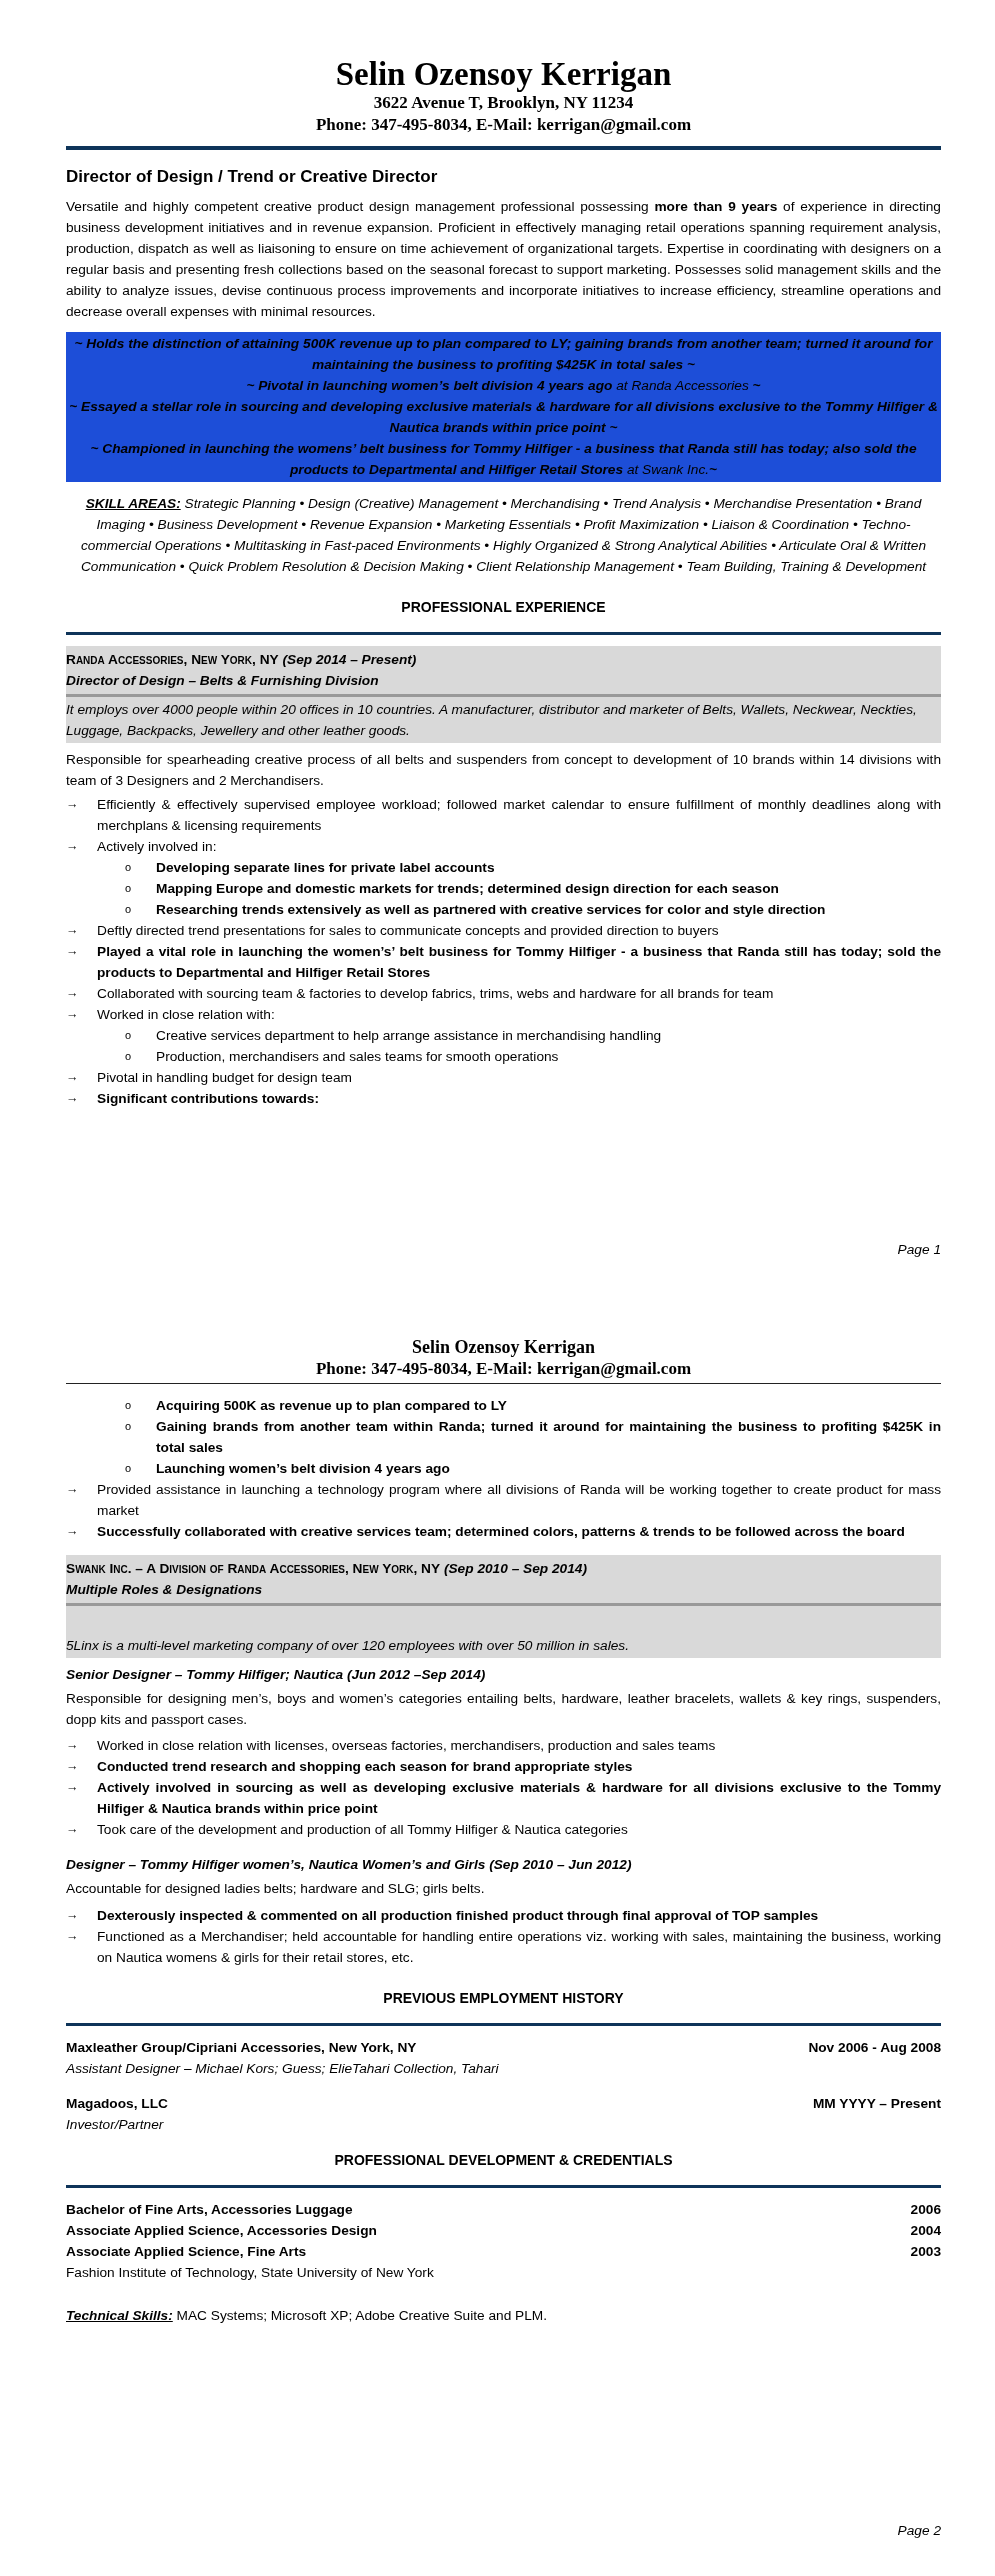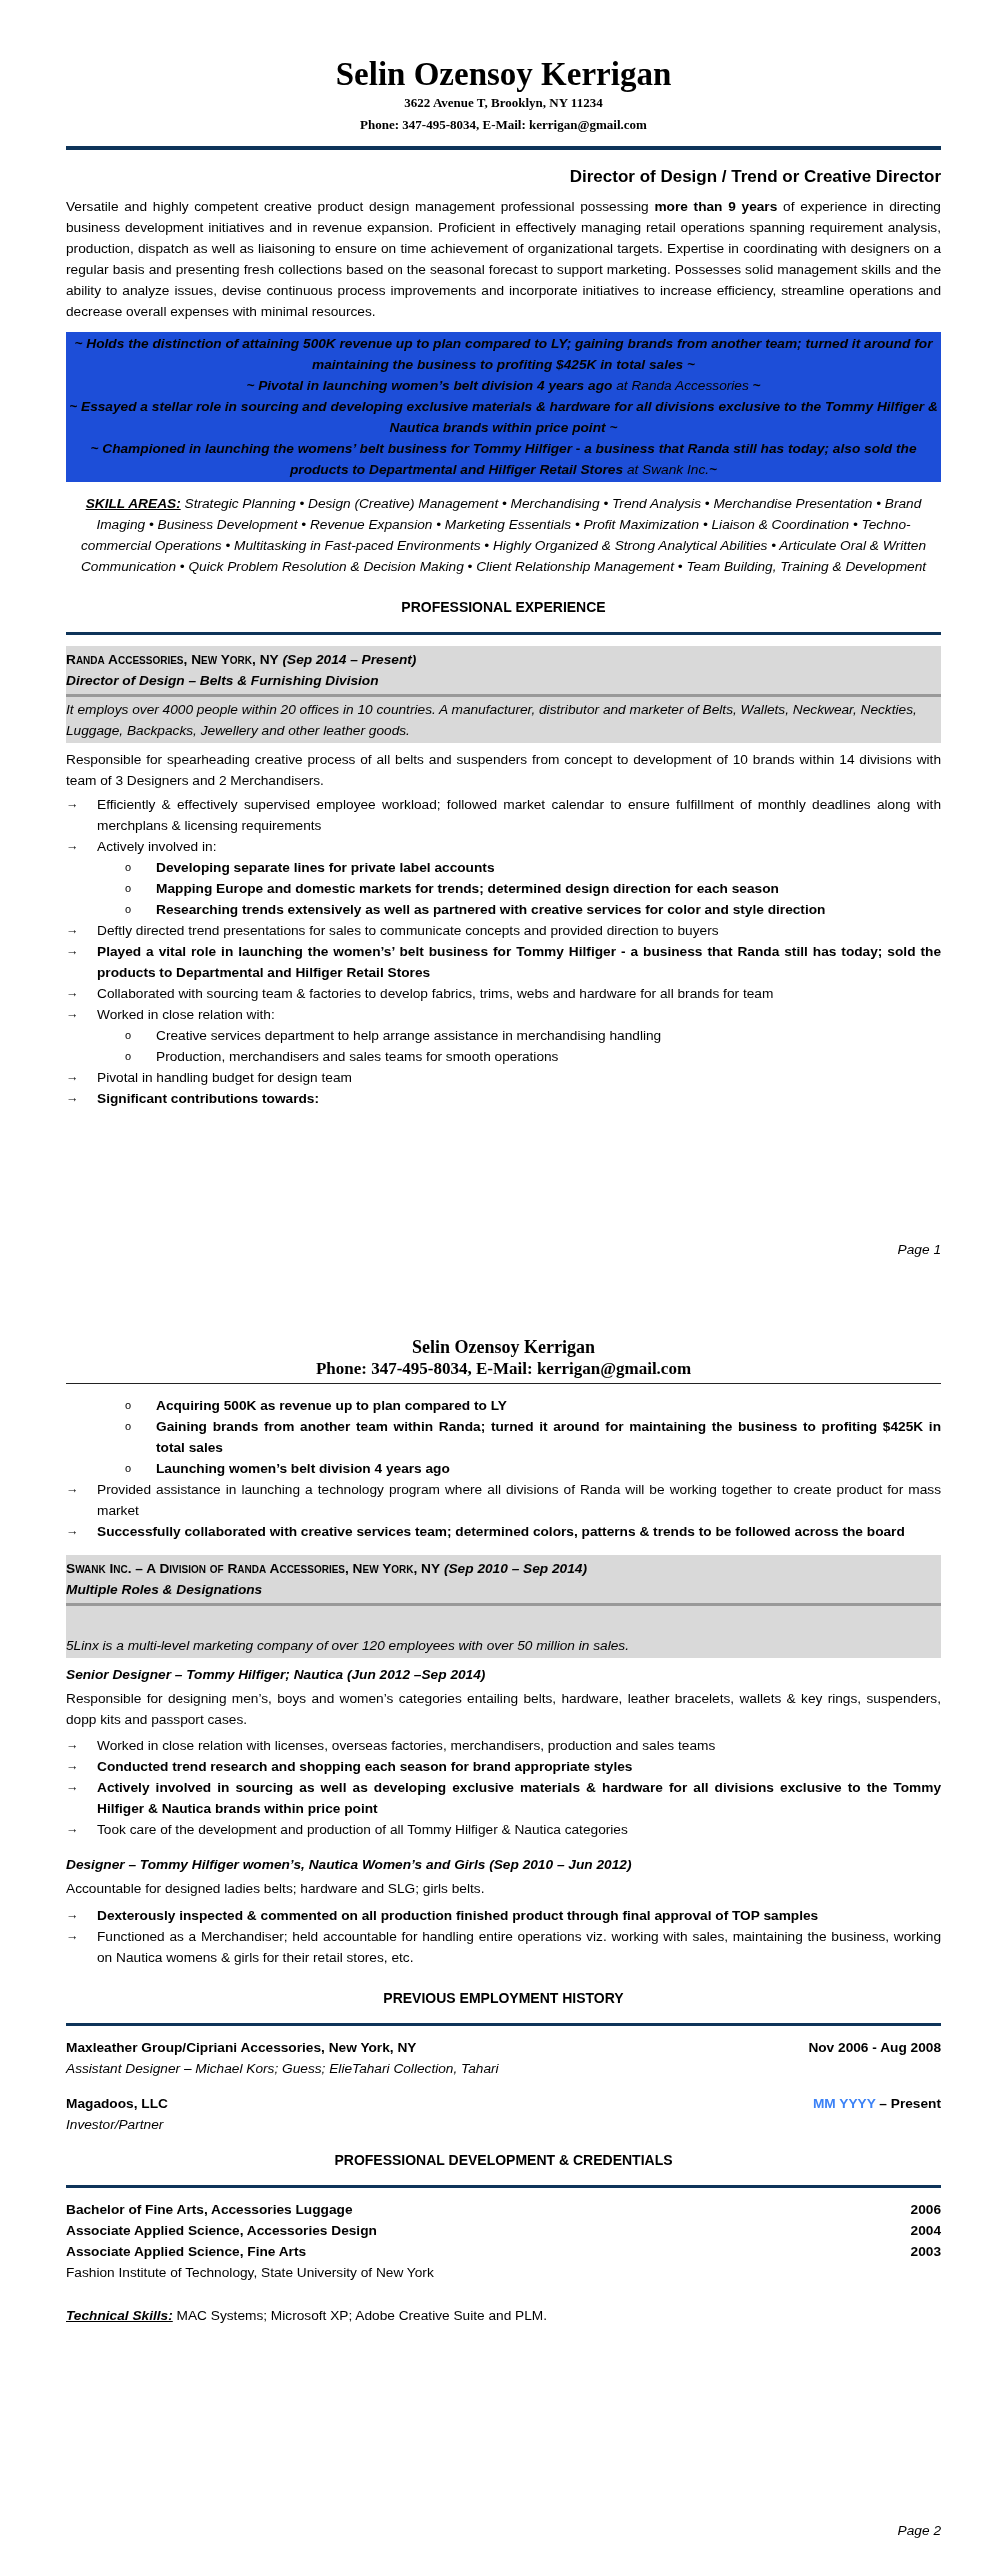--- a/index.html
+++ b/index.html
@@ -1,23 +1,23 @@
 <!DOCTYPE html>
 <html style="font-size:12.5px"><head>
   <meta charset="utf-8">
   <style>
     html, body { margin: 0; padding: 0; background: #ffffff; }
     body { width: 996px; height: 2576px; position: relative; overflow: hidden; color: #000; font-family: "Liberation Sans", sans-serif; }
     .page { position: absolute; left: 66px; width: 875px; }
     .serif { font-family: "Liberation Serif", serif; font-weight: bold; text-align: center; }
     .name1 { font-size: 33px; line-height: 37px; }
-    .addr1 { font-size: 13px; line-height: 20.3px; }
+    .addr1 { font-size: 17px; line-height: 20.3px; }
     .rule-blue { height: 3.9px; background: #0e3459; }
     .rule-black { height: 1.6px; background: #333; }
-    .title { font-size: 17px; font-weight: bold; text-align: right; }
+    .title { font-size: 17px; font-weight: bold; text-align: left; }
     p, .txt { font-size: 13.7px; line-height: 21px; margin: 0; }
     .justify { text-align: justify; }
     .gray-box { background: #1d4ed8; }
     .highlights { text-align: center; font-weight: bold; font-style: italic; font-size: 13.7px; line-height: 21px; padding: 0 0; }
     .highlights .norm { font-weight: normal; }
     .skills { text-align: center; font-style: italic; font-size: 13.7px; line-height: 21px; }
     .skills .lbl { font-weight: bold; text-decoration: underline; }
     .sec-head { text-align: center; font-weight: bold; font-size: 14px; }
     .smallcaps { font-variant: small-caps; font-weight: bold; }
     .company-box { background: #d9d9d9; padding: 3.1px 0 0 0; }
@@ -26,21 +26,21 @@
     ul.arrow { list-style: none; margin: 0; padding: 0; }
     ul.arrow > li { position: relative; padding-left: 31px; font-size: 13.7px; line-height: 21px; text-align: justify; }
     ul.arrow > li .bullet { position: absolute; left: 0; top: 0; font-size: 12.5px; }
     ul.circle { list-style: none; margin: 0; padding: 0; }
     ul.circle > li { position: relative; padding-left: 90px; font-size: 13.7px; line-height: 21px; text-align: justify; }
     ul.circle > li .bullet { position: absolute; left: 59px; top: 0; font-size: 11px; }
     .b { font-weight: bold; }
     .i { font-style: italic; }
     .pagenum { position: absolute; right: 0; font-style: italic; font-size: 13.7px; }
     .row { display: flex; justify-content: space-between; font-size: 13.7px; line-height: 21px; }
-    .blue { color: #3b82f6; }
+    .blue { color: #000000; }
   </style>
 </head>
 <body>
 
 <div class="page" style="top:56px;">
   <div class="serif name1">Selin Ozensoy Kerrigan</div>
   <div class="serif addr1">3622 Avenue T, Brooklyn, NY 11234</div>
   <div class="serif addr1" style="margin-top:1.6px;">Phone: 347-495-8034, E-Mail: kerrigan@gmail.com</div>
   <div class="rule-blue" style="margin-top:11px;"></div>
 

